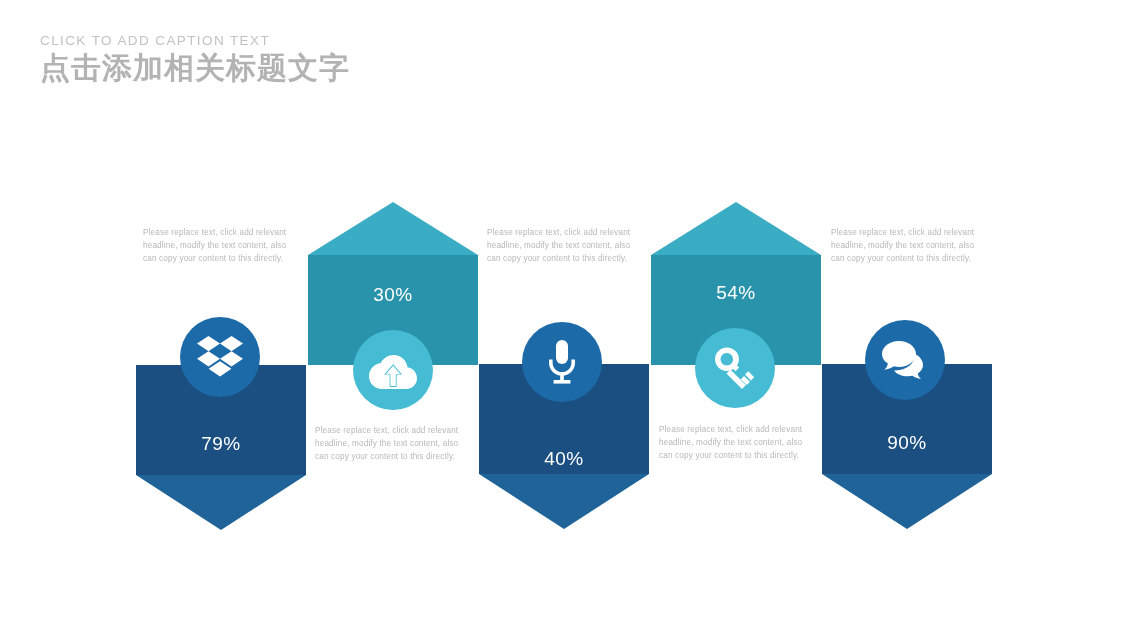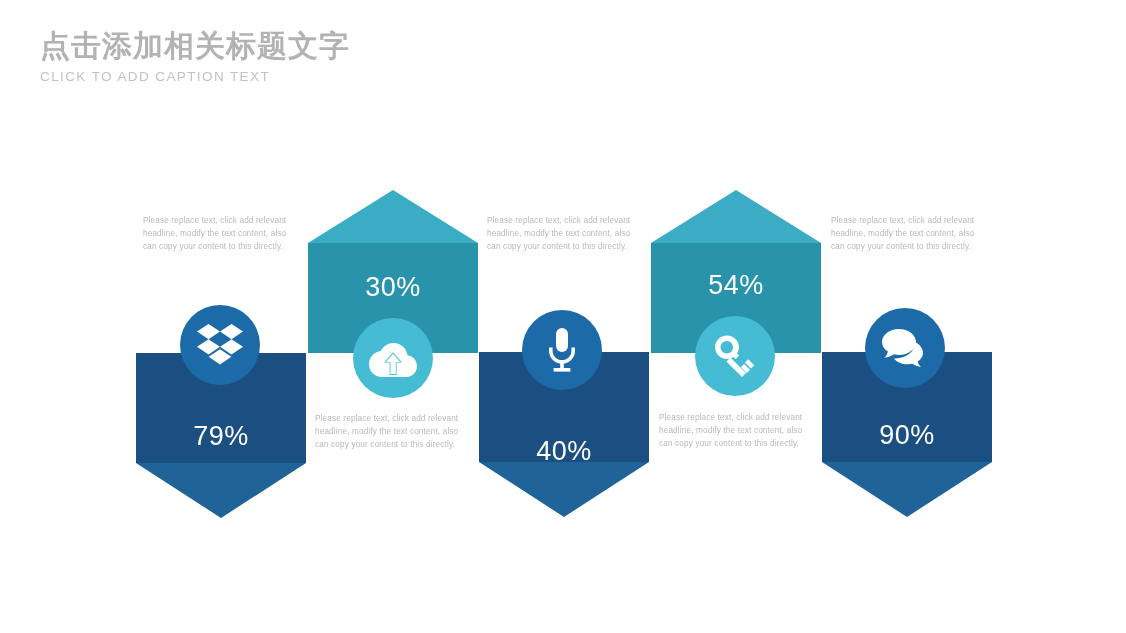--- a/index.html
+++ b/index.html
@@ -38,21 +38,21 @@
     font-size: 13.5px;
     color: #c2c2c2;
     letter-spacing: 1.4px;
     line-height: 18px;
     margin-top: 4px;
     white-space: nowrap;
   }
   
   .col {
     position: absolute;
-    top: 0;
+    top: 12px;
     width: 176px;
     height: 620px;
   }
   
   .banner {
     position: absolute;
     left: 3px;
     width: 170px;
   }
   .banner .body {
@@ -87,21 +87,21 @@
     top: 53px;
     height: 110px;
     background: #2a93ac;
   }
   .pct {
     position: absolute;
     left: 0;
     width: 170px;
     text-align: center;
     color: #ffffff;
-    font-size: 27px;
+    font-size: 19px;
     font-weight: 300;
     letter-spacing: 0.5px;
   }
   
   .circle {
     position: absolute;
     width: 80px;
     height: 80px;
     border-radius: 50%;
     display: flex;
@@ -120,22 +120,22 @@
     color: #b8b8b8;
     letter-spacing: 0.15px;
   }
 </style>
 </head>
 <body>
 
 <div id="slide">
 
   <div id="header">
+    <div id="title-en">CLICK TO ADD CAPTION TEXT</div>
     <div id="title-cn">点击添加相关标题文字</div>
-    <div id="title-en">CLICK TO ADD CAPTION TEXT</div>
   </div>
 
   <div class="col" style="left:133px;">
     <div class="caption" style="left:10px; top:214px;">Please replace text, click add relevant headline, modify the text content, also can copy your content to this directly.</div>
     <div class="banner down" style="top:353px;">
       <div class="body"></div>
       <div class="tip"></div>
       <div class="pct" style="top:68px;">79%</div>
     </div>
     <div class="circle blue" style="left:47px; top:305px;">

